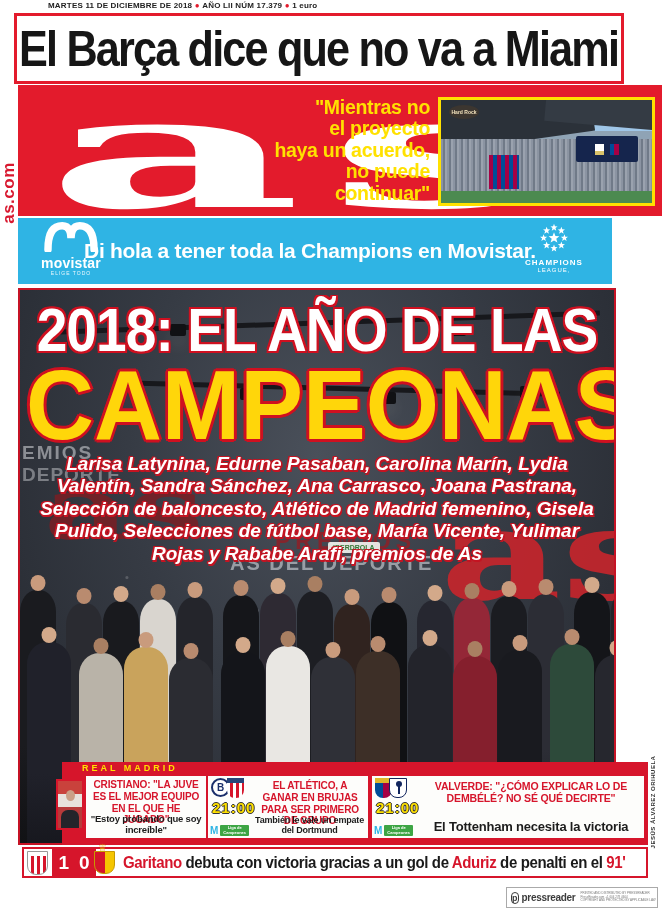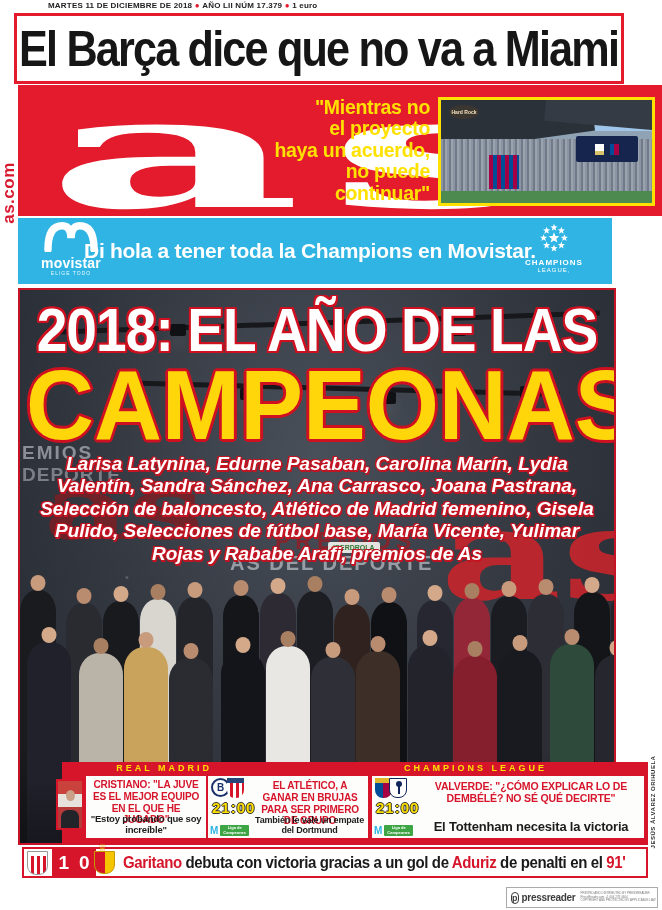--- a/index.html
+++ b/index.html
@@ -100,21 +100,21 @@
            opacity:.45; letter-spacing:1px; z-index:1; }
   .bd-sponsor { position:absolute; left:308px; top:252px; background:#f4f6f2; color:#2e7d32;
                 font-size:7px; font-weight:bold; padding:2px 5px; border-radius:2px; opacity:.9; z-index:1; }
   .figure { position:absolute; border-radius:45% 45% 0 0/22px; z-index:2; }
   .figure .head { position:absolute; left:50%; top:-15px; transform:translateX(-50%);
                   width:15px; height:16px; border-radius:50%; }
 
   
   .strip { left:62px; top:762px; width:586px; height:83px; background:#d6152b; z-index:8; }
   .sec-label { position:absolute; top:1px; color:#ffe100; font-size:9px; font-weight:bold;
-               letter-spacing:3px; text-align:right; }
+               letter-spacing:3px; text-align:left; }
   .newsbox { position:absolute; top:14px; height:62px; background:#fdfdfb; }
   .nb-title { position:absolute; color:#d6152b; font-weight:bold; text-align:center;
               letter-spacing:-.2px; line-height:1.04; transform:scale(.96,1.06); }
   .nb-sub { position:absolute; color:#1c1c1c; font-weight:bold; text-align:center; letter-spacing:-.2px; }
   .crests { position:absolute; left:3px; top:2px; display:flex; }
   .time { position:absolute; left:4px; top:23px; color:#ffe100; font-size:15px; font-weight:bold;
           letter-spacing:1px; text-shadow:-1px 0 #333,1px 0 #333,0 -1px #333,0 1px #333; }
   .tvchip { position:absolute; left:2px; bottom:2px; display:flex; align-items:center; gap:2px; }
   .tvchip .mm { color:#2fb4e4; font-size:10px; font-weight:bold; line-height:1; }
   .tvchip .green { background:#3da544; color:#fff; font-size:4px; font-weight:bold; line-height:1.1;
@@ -342,21 +342,20 @@
         <div class="head" style="background: rgb(185, 139, 111);"></div>
       </div>
       <div class="figure" style="left: 575px; top: 365px; width: 44px; height: 220px; z-index: 3; background: linear-gradient(rgb(38, 39, 46) 0px, rgb(38, 39, 46) 60%, rgba(0, 0, 0, 0.35)), rgb(38, 39, 46);">
         <div class="head" style="background: rgb(211, 169, 138);"></div>
       </div>
     </div>
 </div>
 
 <div class="abs strip">
   <div class="sec-label" style="left:20px;width:130px;">REAL MADRID</div>
-  <div class="sec-label" style="left:235px;width:250px;">CHAMPIONS LEAGUE</div>
 
   <div class="newsbox" style="left:24px;width:120px;">
     <div class="nb-title" style="left:2px;right:2px;top:4px;font-size:10.5px;">CRISTIANO: "LA JUVE ES EL MEJOR EQUIPO EN EL QUE HE JUGADO"</div>
     <div class="nb-sub" style="left:1px;right:1px;bottom:3px;font-size:9.5px;">"Estoy probando que soy increíble"</div>
   </div>
   <div class="cr7" style="left:-6px;top:17px;">
     <div class="face"></div>
     <div class="bust"></div>
   </div>
 

